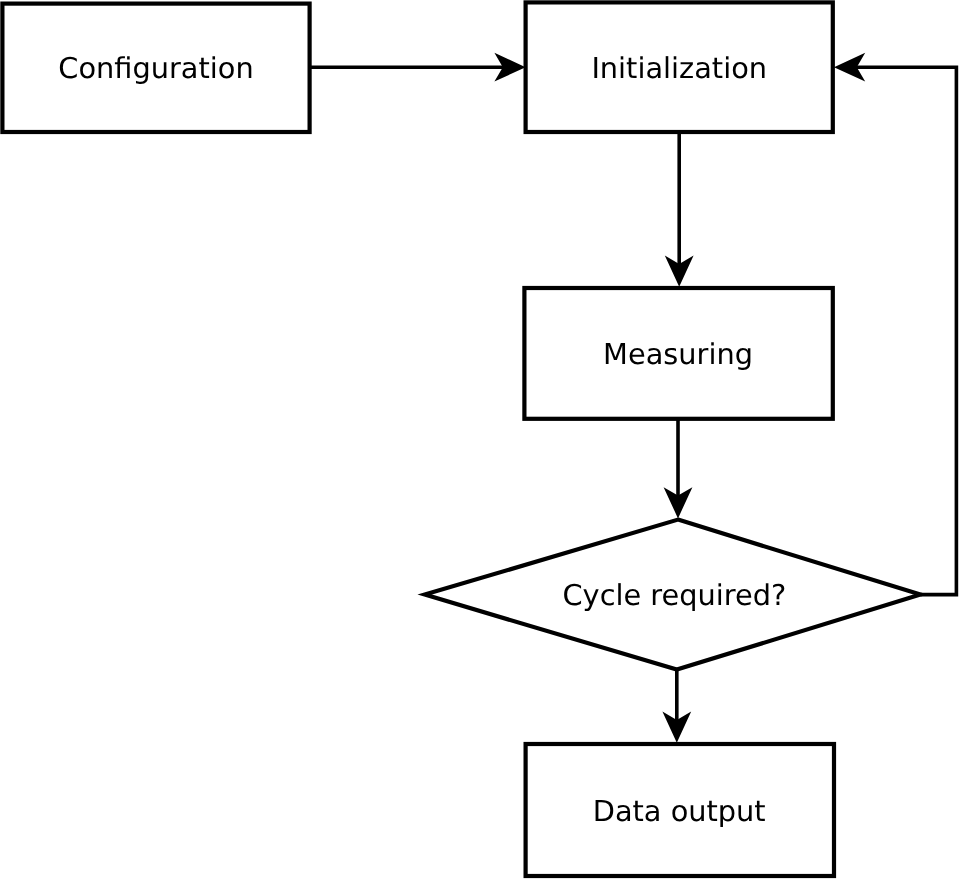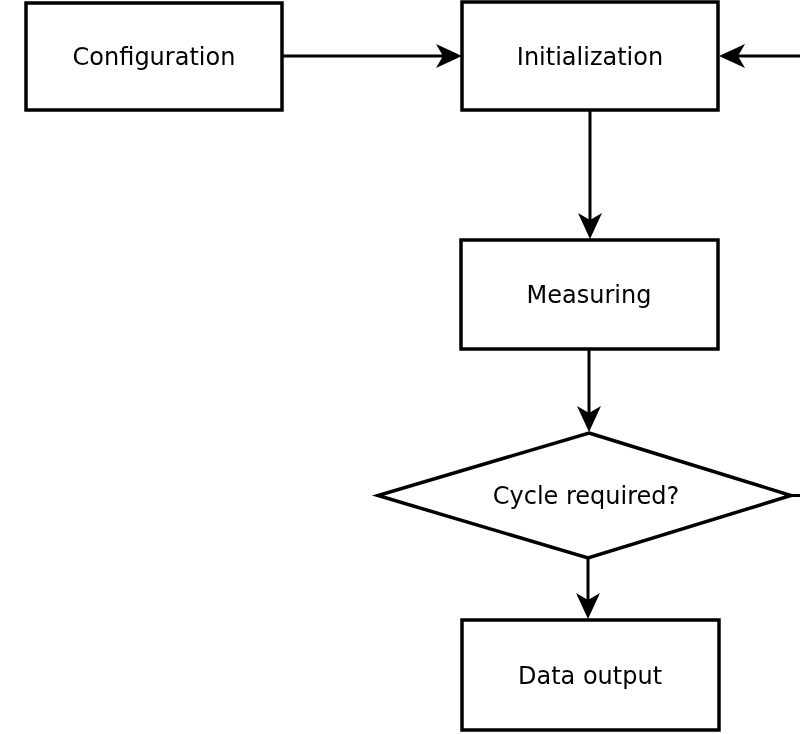--- a/index.html
+++ b/index.html
@@ -6,21 +6,20 @@
     margin: 0;
     padding: 0;
     background: #ffffff;
   }
   .canvas {
     position: relative;
     width: 688px;
     height: 734px;
     background: #ffffff;
     font-family: "DejaVu Sans", sans-serif;
-    margin-left: 24px;
   }
   svg { display: block; }
   .node-shape {
     fill: #ffffff;
     stroke: #000000;
     stroke-width: 3.5;
   }
   .edge-line {
     fill: none;
     stroke: #000000;

